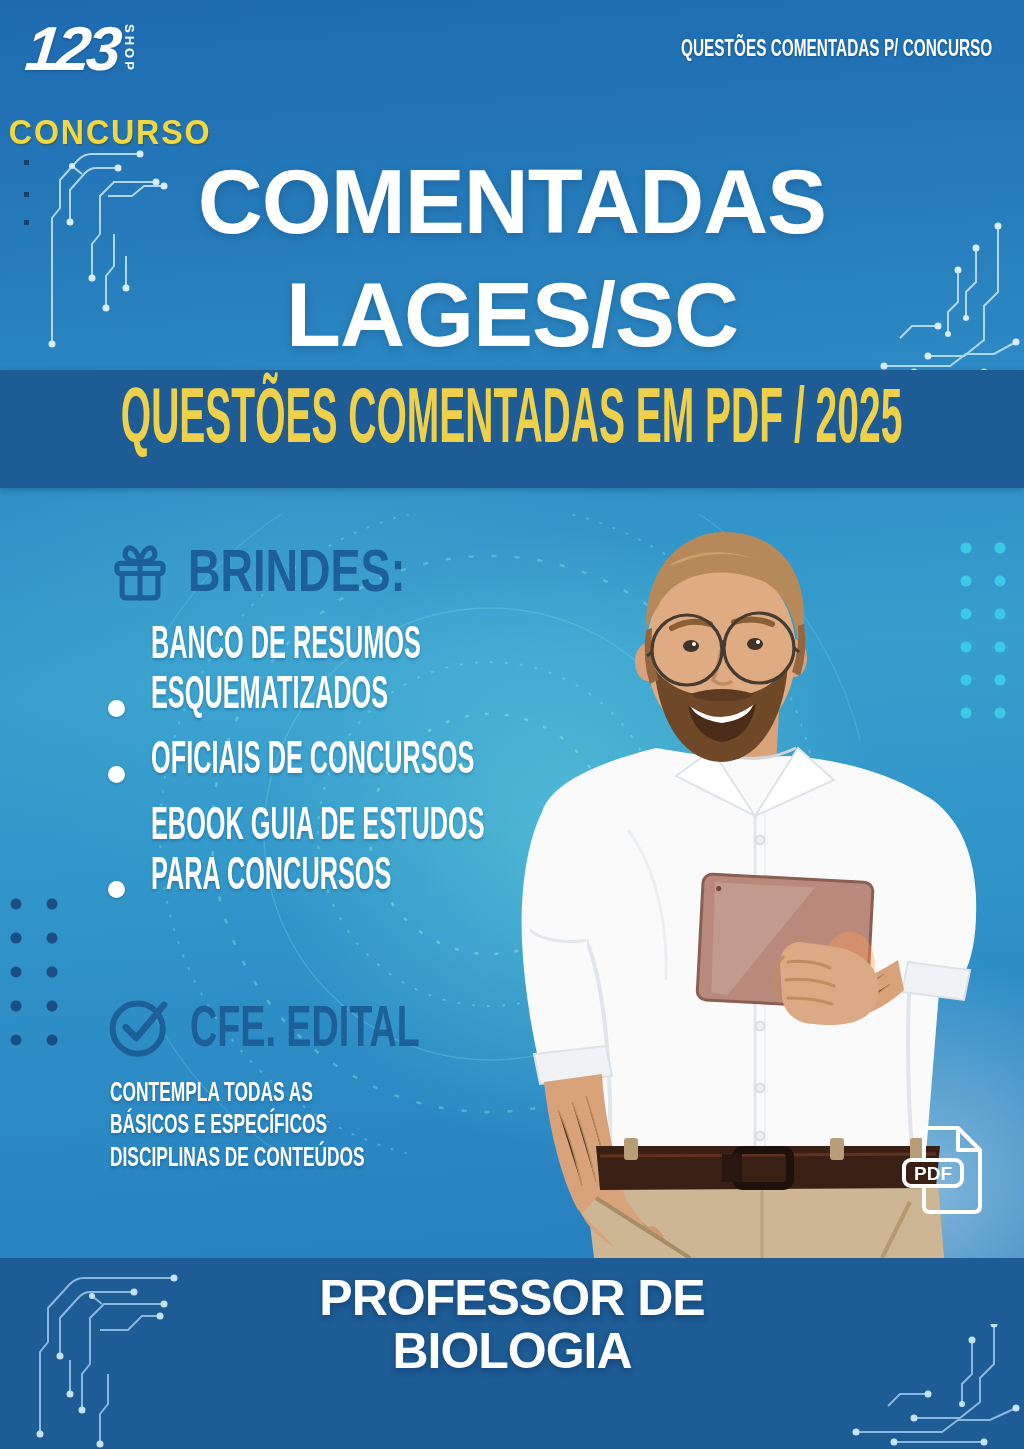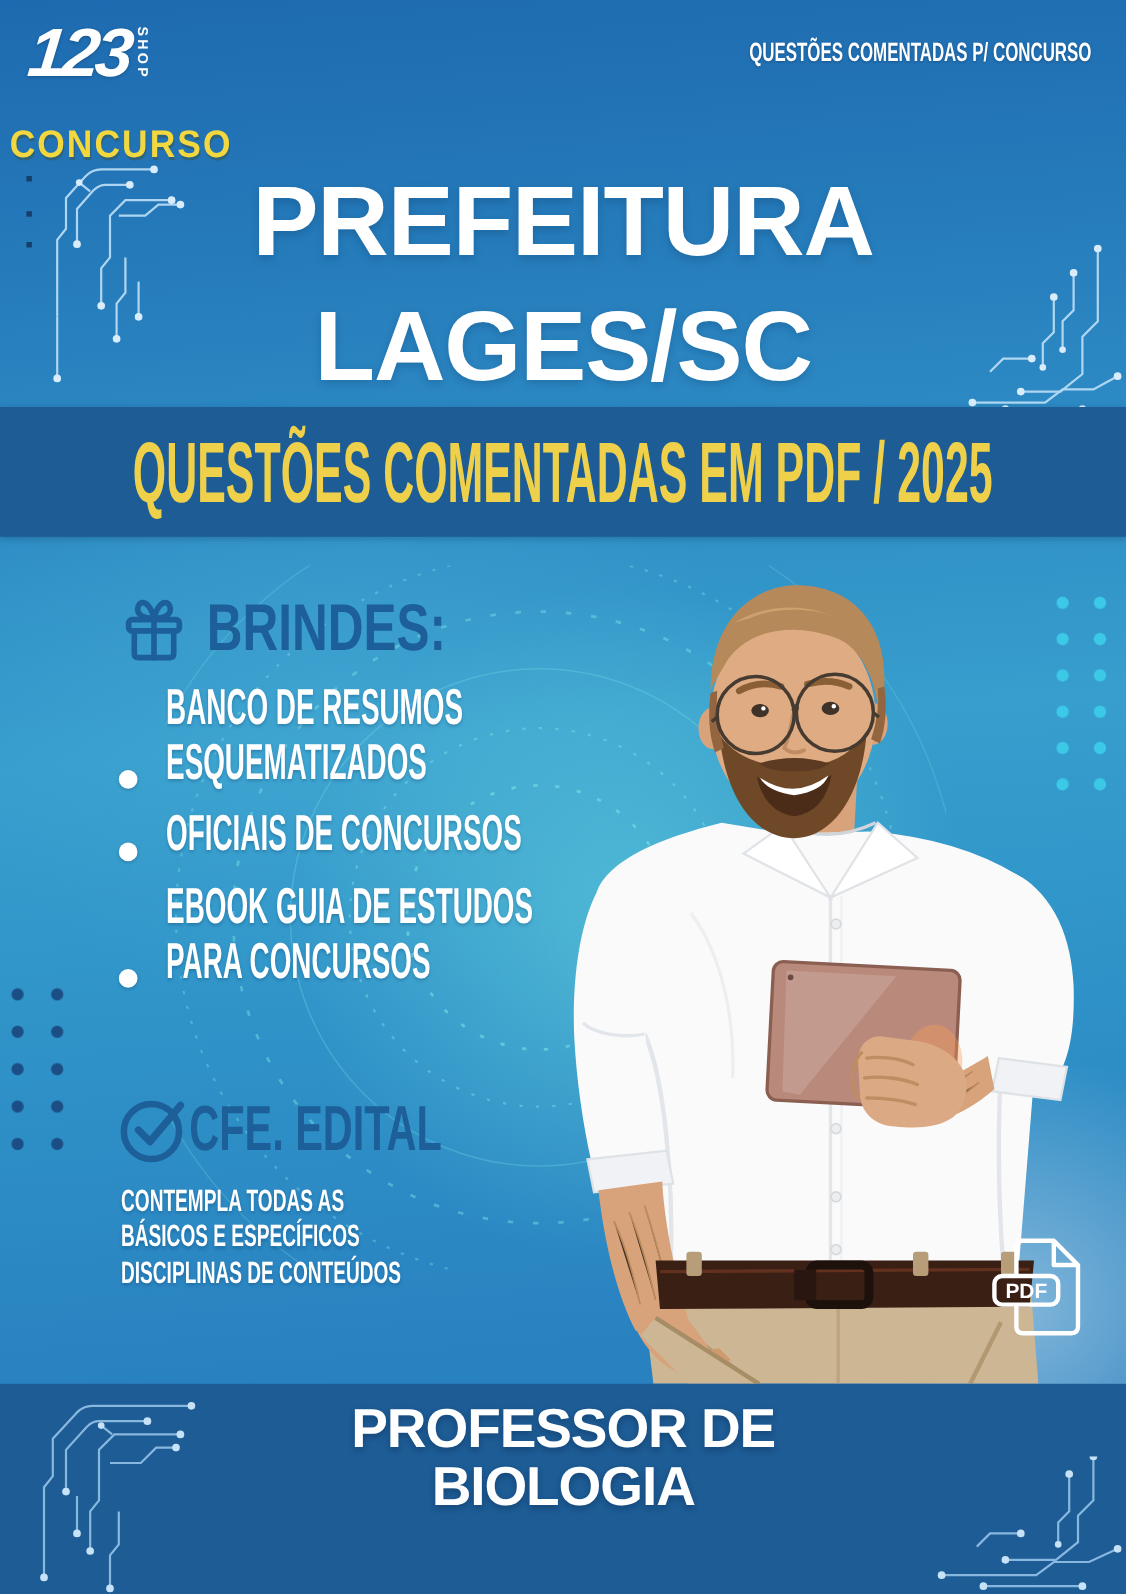--- a/index.html
+++ b/index.html
@@ -22,36 +22,36 @@
   .logo-shop{font-size:13px;font-weight:bold;letter-spacing:3px;writing-mode:vertical-rl;transform:translate(6px,6px);line-height:1;}
   .tagline{right:32px;top:34px;color:#fff;font-weight:bold;font-size:24px;text-shadow:0 1px 3px rgba(0,30,60,.35);}
   .tagline .cx{transform:scaleX(.64);transform-origin:100% 50%;}
 
   
   .kicker{left:0;top:112px;width:100%;text-align:left;color:#f2d73e;font-weight:bold;font-size:35px;letter-spacing:2px;text-shadow:1px 2px 0 rgba(70,70,20,.35);}
   .kicker .cx-c{transform:scaleX(.92);}
   .hero-title{left:0;top:146px;width:100%;text-align:center;color:#ffffff;font-weight:bold;font-size:90px;line-height:1.25;letter-spacing:-1px;text-shadow:0 3px 8px rgba(0,40,80,.22);}
 
   
-  .band1{left:0;top:370px;width:100%;height:118px;background:#1d5c95;display:flex;align-items:center;justify-content:center;box-shadow:0 2px 6px rgba(0,30,60,.25);}
+  .band1{left:0;top:370px;width:100%;height:118px;background:#1d5c95;display:flex;justify-content:center;box-shadow:0 2px 6px rgba(0,30,60,.25);}
   .band1-text{color:#eed04a;font-weight:bold;font-size:78px;}
   .band1-text .cx-c{transform:scaleX(.50);}
 
   
   .brindes-head{left:108px;top:536px;display:flex;align-items:center;gap:16px;}
   .brindes-heading{color:#1d5f98;font-weight:bold;font-size:60px;}
   .brindes-heading .cx{transform:scaleX(.75);}
   .bullets{left:104px;top:618px;width:470px;list-style:none;margin:0;padding:0;}
   .bullets li{display:flex;align-items:flex-end;margin-bottom:16px;}
   .bullet-dot{width:17px;height:17px;border-radius:50%;background:#fff;margin:14px 26px 0 4px;flex:none;box-shadow:0 1px 3px rgba(0,40,80,.3);}
   .bullet-text{color:#fff;font-weight:bold;font-size:46px;line-height:1.08;text-shadow:0 2px 4px rgba(0,40,80,.25);}
   .bullet-text .cx{transform:scaleX(.55);}
 
   
-  .edital-head{left:106px;top:992px;display:flex;align-items:center;}
+  .edital-head{left:106px;top:992px;display:flex;align-items:center;gap:18px;}
   .edital-heading{color:#1d5f98;font-weight:bold;font-size:58px;}
   .edital-heading .cx{transform:scaleX(.65);}
   .edital-body{left:110px;top:1076px;color:#fff;font-weight:bold;font-size:28px;line-height:1.16;text-shadow:0 2px 4px rgba(0,40,80,.25);}
   .edital-body .cx{transform:scaleX(.62);}
 
   
   .band2{left:0;top:1258px;width:100%;height:191px;background:#1d5c95;}
   .band2-text{position:absolute;left:0;top:14px;width:100%;text-align:center;color:#fff;font-weight:bold;font-size:50px;line-height:1.05;letter-spacing:-1px;text-shadow:0 3px 6px rgba(0,20,50,.3);}
 
   
@@ -142,21 +142,21 @@
     <span class="logo-shop">SHOP</span>
   </div>
   <div class="abs tagline">
     <span class="cx">QUESTÕES COMENTADAS P/ CONCURSO</span>
   </div>
 
   <div class="abs kicker">
     <span class="cx-c">CONCURSO</span>
   </div>
   <div class="abs hero-title">
-    <div>PREFEITURA</div>
+    <div>COMENTADAS</div>
     <div>LAGES/SC</div>
   </div>
 
   <div class="abs band1">
     <div class="band1-text">
       <span class="cx-c">QUESTÕES COMENTADAS EM PDF / 2025</span>
     </div>
   </div>
 
   <div class="abs brindes-head">

